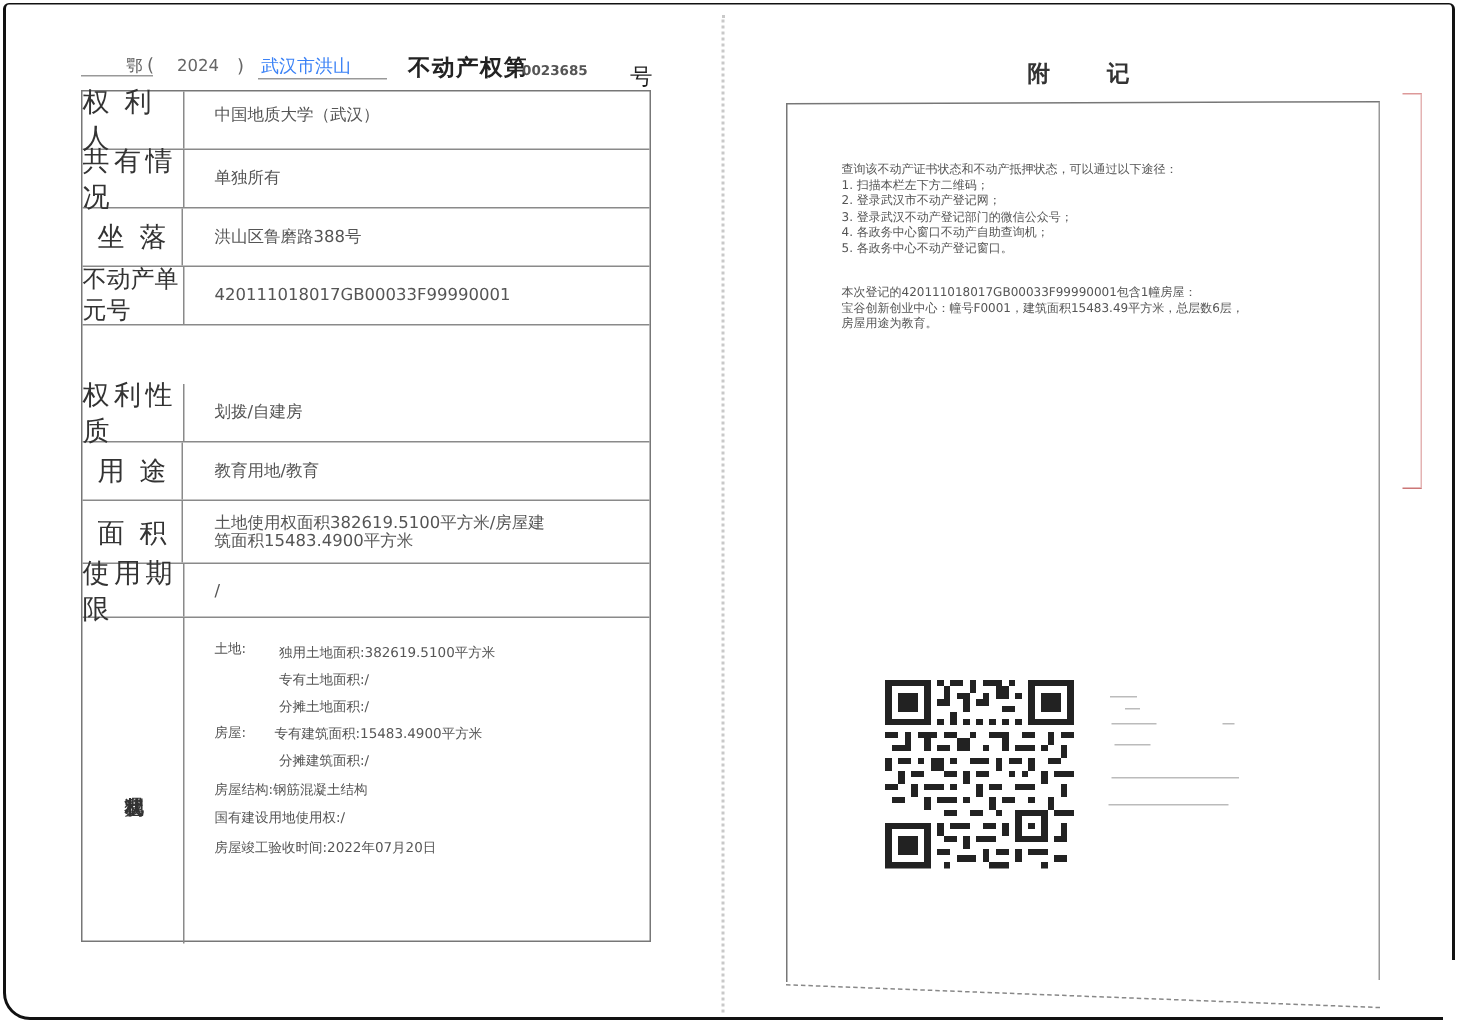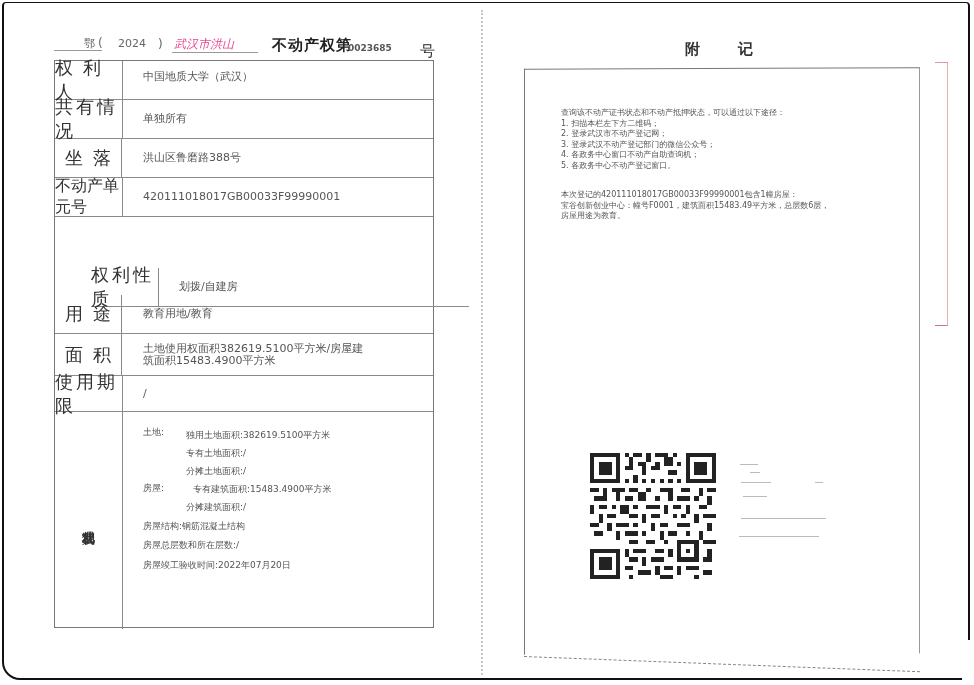--- a/index.html
+++ b/index.html
@@ -16,21 +16,21 @@
     position:absolute; left:481px; top:10px; width:0; height:665px;
     border-left:2px dotted #c9c9c9;
   }
   
   .cert-header { position:absolute; left:52px; top:34px; width:390px; height:26px; font-size:12px; color:#555; }
   .cert-header .u1 { position:absolute; left:2px; top:16px; width:48px; border-bottom:1px solid #999; }
   .cert-header .prov { position:absolute; left:32px; top:2px; font-family:"DejaVu Serif", serif; font-size:11px; color:#666; }
   .cert-header .paren1 { position:absolute; left:46px; top:2px; font-size:12px; color:#666; }
   .cert-header .year { position:absolute; left:66px; top:3px; font-size:11px; color:#666; }
   .cert-header .paren2 { position:absolute; left:106px; top:3px; font-size:12px; color:#666; }
-  .cert-header .city { position:absolute; left:122px; top:2px; font-size:12px; color:#ec4899;font-style:italic; }
+  .cert-header .city { position:absolute; left:122px; top:2px; font-size:12px; color:#3b82f6; }
   .cert-header .u2 { position:absolute; left:120px; top:18px; width:86px; border-bottom:1px solid #999; }
   .cert-header .title { position:absolute; left:220px; top:2px; font-family:"DejaVu Serif", serif; font-weight:bold; font-size:15px; color:#222; letter-spacing:1px; }
   .cert-header .num { position:absolute; left:296px; top:9px; font-size:9px; color:#555; font-weight:bold; }
   .cert-header .hao { position:absolute; left:368px; top:8px; font-family:"DejaVu Serif", serif; font-size:15px; color:#222; }
 
   
   .cert-table {
     position:absolute; left:54px; top:60px; width:380px; height:568px;
     border:1.5px solid #777; box-sizing:border-box;
   }
@@ -117,21 +117,21 @@
     <div class="label xwide">
         <span>坐</span>
         <span>落</span>
       </div>
     <div class="value">洪山区鲁磨路388号</div>
   </div>
   <div class="row" style="top:117px;height:39px;">
     <div class="label tight">不动产单元号</div>
     <div class="value">420111018017GB00033F99990001</div>
   </div>
-  <div class="row" style="top:207px;height:39px;margin-left:36px;">
+  <div class="row" style="top:195px;height:39px;">
     <div class="label">权利性质</div>
     <div class="value">划拨/自建房</div>
   </div>
   <div class="row" style="top:234px;height:39px;">
     <div class="label xwide">
         <span>用</span>
         <span>途</span>
       </div>
     <div class="value">教育用地/教育</div>
   </div>
@@ -149,24 +149,24 @@
   <div class="row" style="top:351px;height:217px;border-bottom:none;">
     <div class="other-label">
       <span>权利其他状况</span>
     </div>
     <div class="other-lines">
       <div style="left:0;top:0;">土地:</div>
       <div style="left:43px;top:3px;">独用土地面积:382619.5100平方米</div>
       <div style="left:43px;top:21px;">专有土地面积:/</div>
       <div style="left:43px;top:39px;">分摊土地面积:/</div>
       <div style="left:0;top:56px;">房屋:</div>
-      <div style="left:50px;top:57px;">专有建筑面积:15483.4900平方米</div>
+      <div style="left:40px;top:57px;">专有建筑面积:15483.4900平方米</div>
       <div style="left:43px;top:75px;">分摊建筑面积:/</div>
       <div style="left:0;top:94px;">房屋结构:钢筋混凝土结构</div>
-      <div style="left:0;top:113px;">房屋总层数和所在层数:/</div>
+      <div style="left:0;top:113px;">国有建设用地使用权:/</div>
       <div style="left:0;top:133px;">房屋竣工验收时间:2022年07月20日</div>
     </div>
   </div>
 </div>
 
 <div class="annot-title">
   <span>附</span><span style="margin-right:0">记</span>
 </div>
 
 <div class="annot-box"></div>

